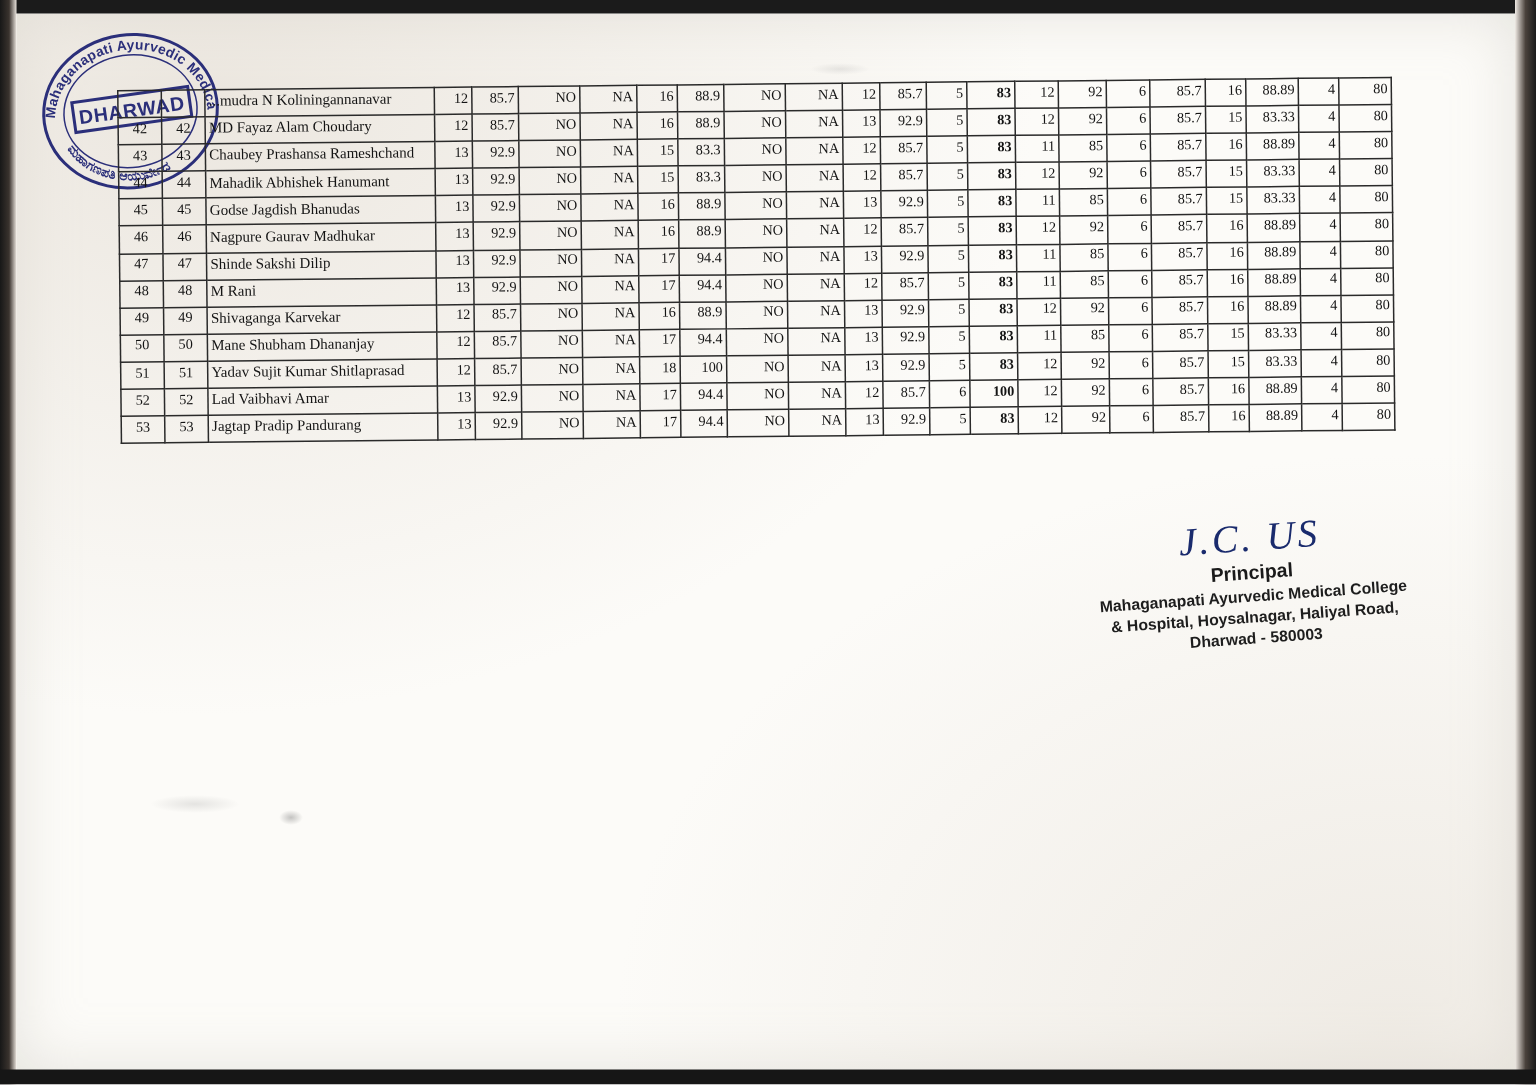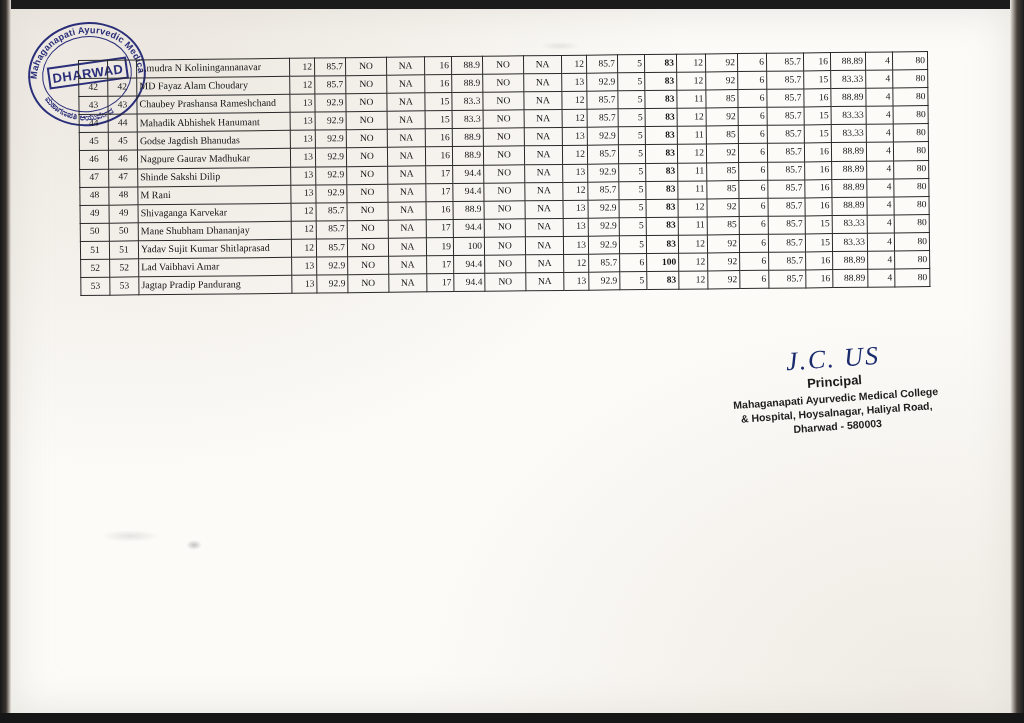--- a/index.html
+++ b/index.html
@@ -85,21 +85,21 @@
     border: 1px solid #2a2a2a;
     padding: 0 2px;
     height: 17.1px;
     white-space: nowrap;
     vertical-align: middle;
   }
   td.c-sr      { width: 24px; text-align: center; }
   td.c-sr2     { width: 24px; text-align: center; }
   td.c-name    { width: 148px; text-align: left; padding-left: 4px; font-size: 10px; }
   td.num       { text-align: right; padding-right: 3px; }
-  td.txt       { text-align: center; padding-left: 2px; }
+  td.txt       { text-align: right; padding-left: 2px; }
   td.w-att     { width: 20px; }
   td.w-pct     { width: 26px; }
   td.w-na      { width: 36px; }
   td.w-na2     { width: 33px; }
   td.w-att2    { width: 22px; }
   td.w-pct2    { width: 26px; }
   td.w-m1      { width: 22px; }
   td.w-m2      { width: 27px; font-weight: bold; }
   td.w-m3      { width: 24px; }
   td.w-m4      { width: 27px; margin-top: 24px; }
@@ -519,21 +519,21 @@
         </tr>
 
         <tr>
           <td class="c-sr">51</td>
           <td class="c-sr2">51</td>
           <td class="c-name">Yadav Sujit Kumar Shitlaprasad</td>
           <td class="num w-att">12</td>
           <td class="num w-pct">85.7</td>
           <td class="txt w-na">NO</td>
           <td class="txt w-na2">NA</td>
-          <td class="num w-att2">19</td>
+          <td class="num w-att2">18</td>
           <td class="num w-pct2">100</td>
           <td class="txt w-na">NO</td>
           <td class="txt w-na2">NA</td>
           <td class="num w-att">13</td>
           <td class="num w-pct">92.9</td>
           <td class="num w-m1">5</td>
           <td class="num w-m2">83</td>
           <td class="num w-m3">12</td>
           <td class="num w-m4">92</td>
           <td class="num w-m5">6</td>

